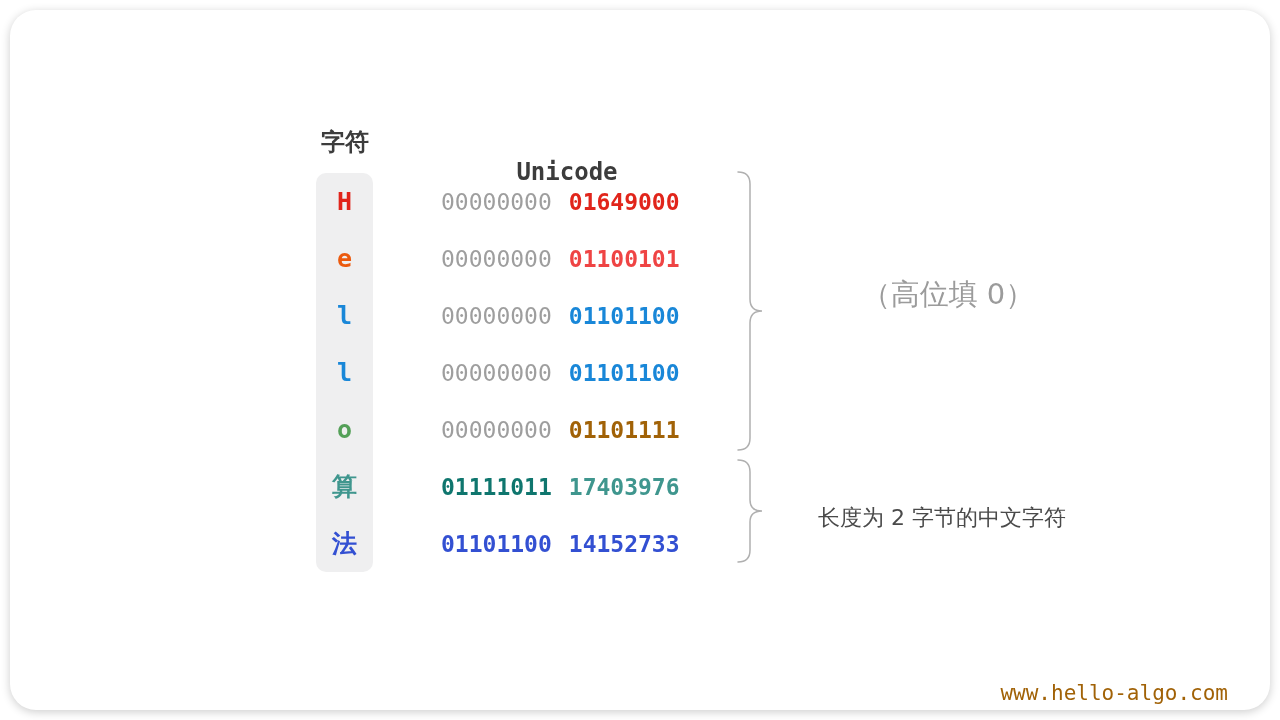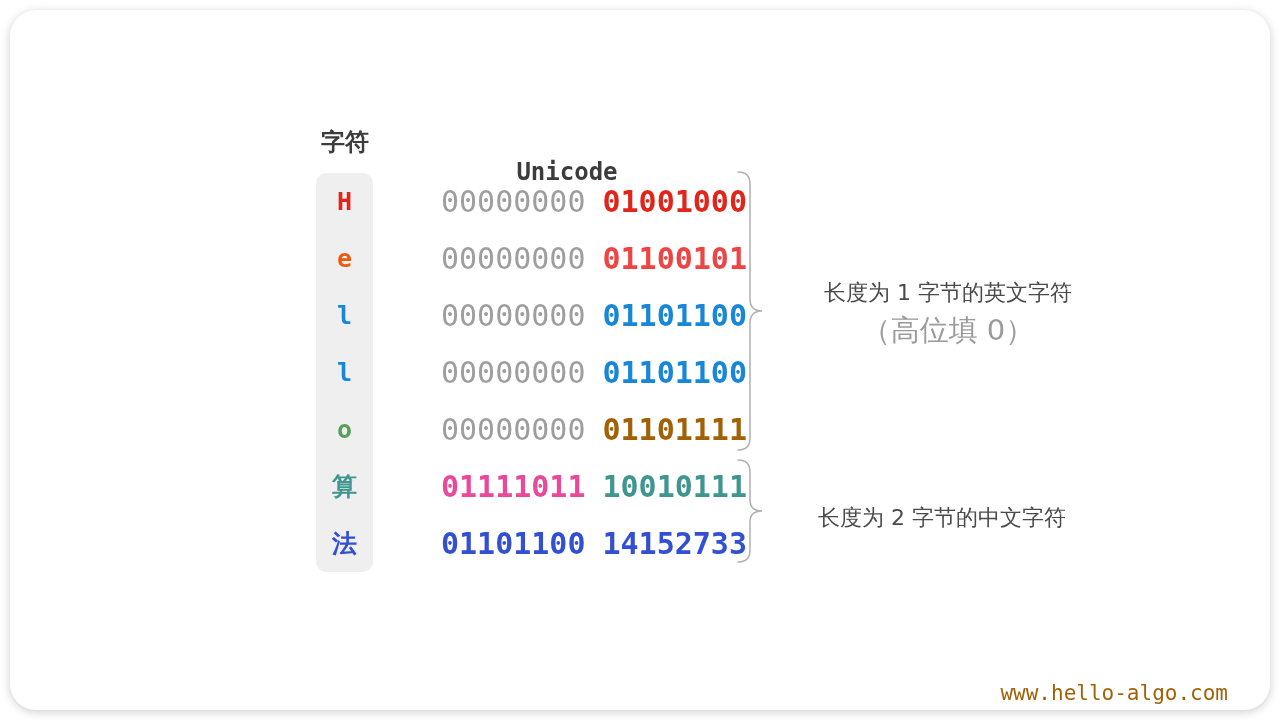--- a/index.html
+++ b/index.html
@@ -34,21 +34,21 @@
   .rows{position:absolute;left:0;top:163px;width:760px;}
   .row{display:flex;align-items:center;height:57px;}
   .cell-char{
     width:57px;margin-left:306px;text-align:center;
     font-family:"DejaVu Sans Mono","Liberation Mono",monospace;
     font-size:25px;font-weight:bold;
   }
   .cell-code{
     margin-left:68px;display:flex;gap:17px;
     font-family:"DejaVu Sans Mono","Liberation Mono",monospace;
-    font-size:30px;
+    font-size:23px;
     text-align:right;
   }
   .byte{white-space:pre;}
   .byte.bold{font-weight:bold;}
   .byte.reg{font-weight:normal;}
   
   .braces{position:absolute;left:718px;top:152px;}
   
   .ann{position:absolute;text-align:center;}
   .ann1{left:777px;top:265px;width:322px;}
@@ -73,21 +73,21 @@
     <div class="hdr-unicode">Unicode</div>
   </div>
 
   <div class="char-col-bg"></div>
 
   <div class="rows">
     <div class="row">
       <div class="cell-char" style="color: rgb(225, 37, 27);">H</div>
       <div class="cell-code">
         <span class="byte reg" style="color: rgb(158, 158, 158);">00000000</span>
-        <span class="byte bold" style="color: rgb(225, 37, 27);">01001000</span>
+        <span class="byte bold" style="color: rgb(225, 37, 27);">01649000</span>
       </div>
     </div>
     <div class="row">
       <div class="cell-char" style="color: rgb(236, 90, 14);">e</div>
       <div class="cell-code">
         <span class="byte reg" style="color: rgb(158, 158, 158);">00000000</span>
         <span class="byte bold" style="color: #ef4444;">01100101</span>
       </div>
     </div>
     <div class="row">
@@ -107,40 +107,39 @@
     <div class="row">
       <div class="cell-char" style="color: rgb(84, 160, 88);">o</div>
       <div class="cell-code">
         <span class="byte reg" style="color: rgb(158, 158, 158);">00000000</span>
         <span class="byte bold" style="color: #a16207;">01101111</span>
       </div>
     </div>
     <div class="row">
       <div class="cell-char" style="color: rgb(63, 150, 142);">算</div>
       <div class="cell-code">
-        <span class="byte bold" style="color: #ec4899;">01111011</span>
-        <span class="byte bold" style="color: rgb(63, 150, 142);">10010111</span>
+        <span class="byte bold" style="color: #0f766e;">01111011</span>
+        <span class="byte bold" style="color: rgb(63, 150, 142);">17403976</span>
       </div>
     </div>
     <div class="row">
       <div class="cell-char" style="color: rgb(51, 80, 210);">法</div>
       <div class="cell-code">
         <span class="byte bold" style="color: rgb(51, 80, 210);">01101100</span>
         <span class="byte bold" style="color: rgb(51, 80, 210);">14152733</span>
       </div>
     </div>
   </div>
 
   <svg class="braces" width="40" height="410" viewBox="718 152 40 410">
     <path fill="none" stroke="#b0b0b0" stroke-width="1.5" stroke-linecap="round" d="M 728 162 Q 740 162 740 174 L 740 289 Q 740 301 752 301 Q 740 301 740 313 L 740 428 Q 740 440 728 440"></path>
     <path fill="none" stroke="#b0b0b0" stroke-width="1.5" stroke-linecap="round" d="M 728 450 Q 740 450 740 462 L 740 490 Q 740 501 752 501 Q 740 501 740 512 L 740 540 Q 740 552 728 552"></path>
   </svg>
 
   <div class="ann ann1">
-    <div class="l1">长度为 1 字节的英文字符</div>
     <div class="l2">（高位填 0）</div>
   </div>
 
   <div class="ann ann2">
     <div class="l1">长度为 2 字节的中文字符</div>
   </div>
 
   <div class="watermark">www.hello-algo.com</div>
 
 </div>

